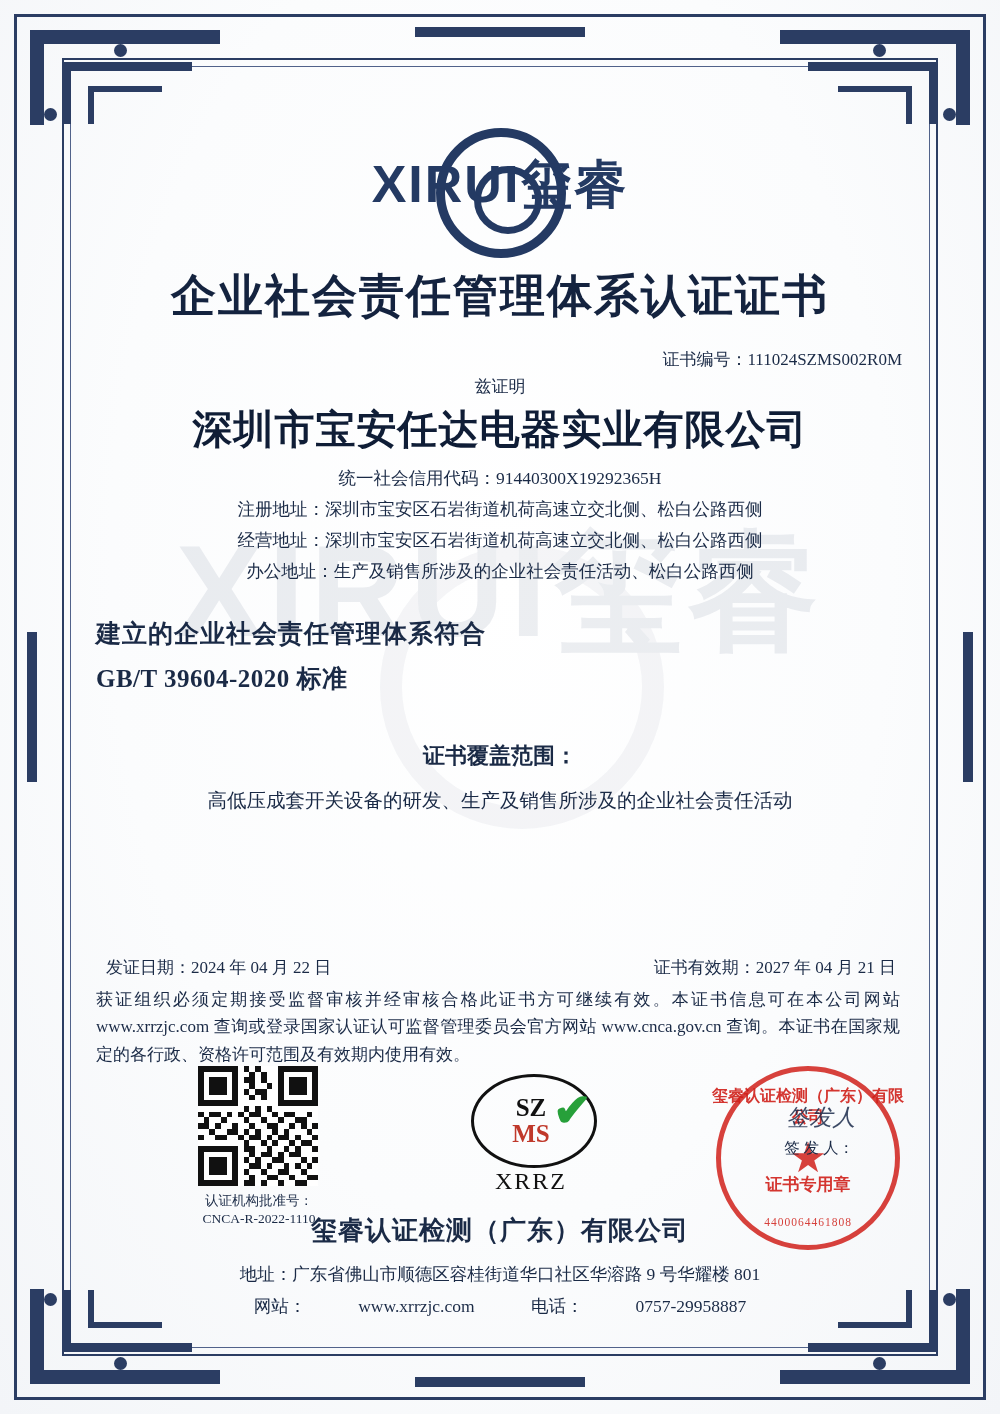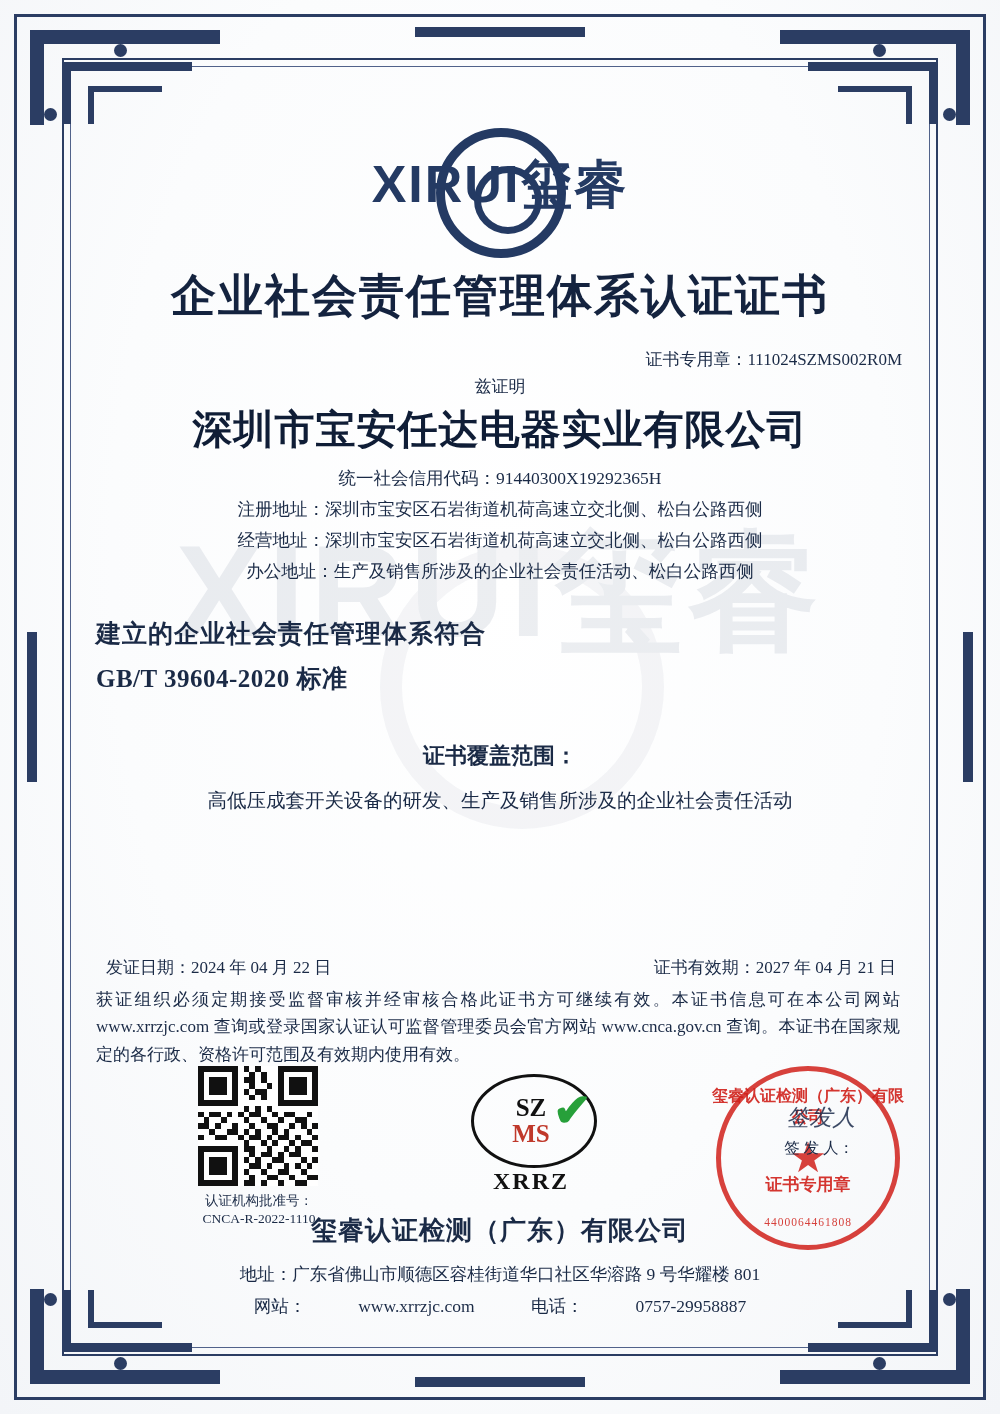--- a/index.html
+++ b/index.html
@@ -155,21 +155,21 @@
   .cnas .arc{
     position:absolute;left:50%;top:3px;margin-left:-55px;width:110px;height:82px;
     font-size:9.5px;
   }
   .cnas .sz{position:absolute;left:50%;top:20px;margin-left:-58px;width:116px;font-size:25px;font-weight:bold;color:#111;font-family:"Liberation Serif",serif;}
   .cnas .ms{position:absolute;left:50%;top:46px;margin-left:-58px;width:116px;font-size:25px;font-weight:bold;color:#c0392b;font-family:"Liberation Serif",serif;}
   .cnas .check{
     position:absolute;left:50%;top:14px;margin-left:22px;
     font-size:46px;color:#27a03a;font-weight:bold;line-height:1;
   }
-  .cnas .xrrz{font-size:24px;font-weight:bold;letter-spacing:2px;color:#111;margin-top:2px;font-family:"Liberation Serif",serif;}
+  .cnas .xrrz{font-size:24px;font-weight:normal;letter-spacing:2px;color:#111;margin-top:2px;font-family:"Liberation Serif",serif;}
   .cnas .arctext{
     position:absolute;left:0;top:-6px;width:100%;text-align:center;
     font-size:9px;letter-spacing:.5px;color:#111;
   }
 
   .seal{
     position:absolute;left:612px;top:-8px;width:200px;height:200px;
   }
   .seal .circle{
     position:absolute;inset:8px;border:5px solid #d0201a;border-radius:50%;
@@ -273,21 +273,21 @@
   <div class="content">
 
     <div class="logo">
       <div class="ring"></div>
       <div class="word">XIRUI玺睿</div>
     </div>
 
     <div class="title">企业社会责任管理体系认证证书</div>
 
     <div class="cert-no">
-      <span>证书专用章：</span><span>111024SZMS002R0M</span>
+      <span>证书编号：</span><span>111024SZMS002R0M</span>
     </div>
 
     <div class="hereby">兹证明</div>
 
     <div class="company">深圳市宝安任达电器实业有限公司</div>
 
     <div class="credit-code">
       <span>统一社会信用代码：</span><span>91440300X19292365H</span>
     </div>
 

